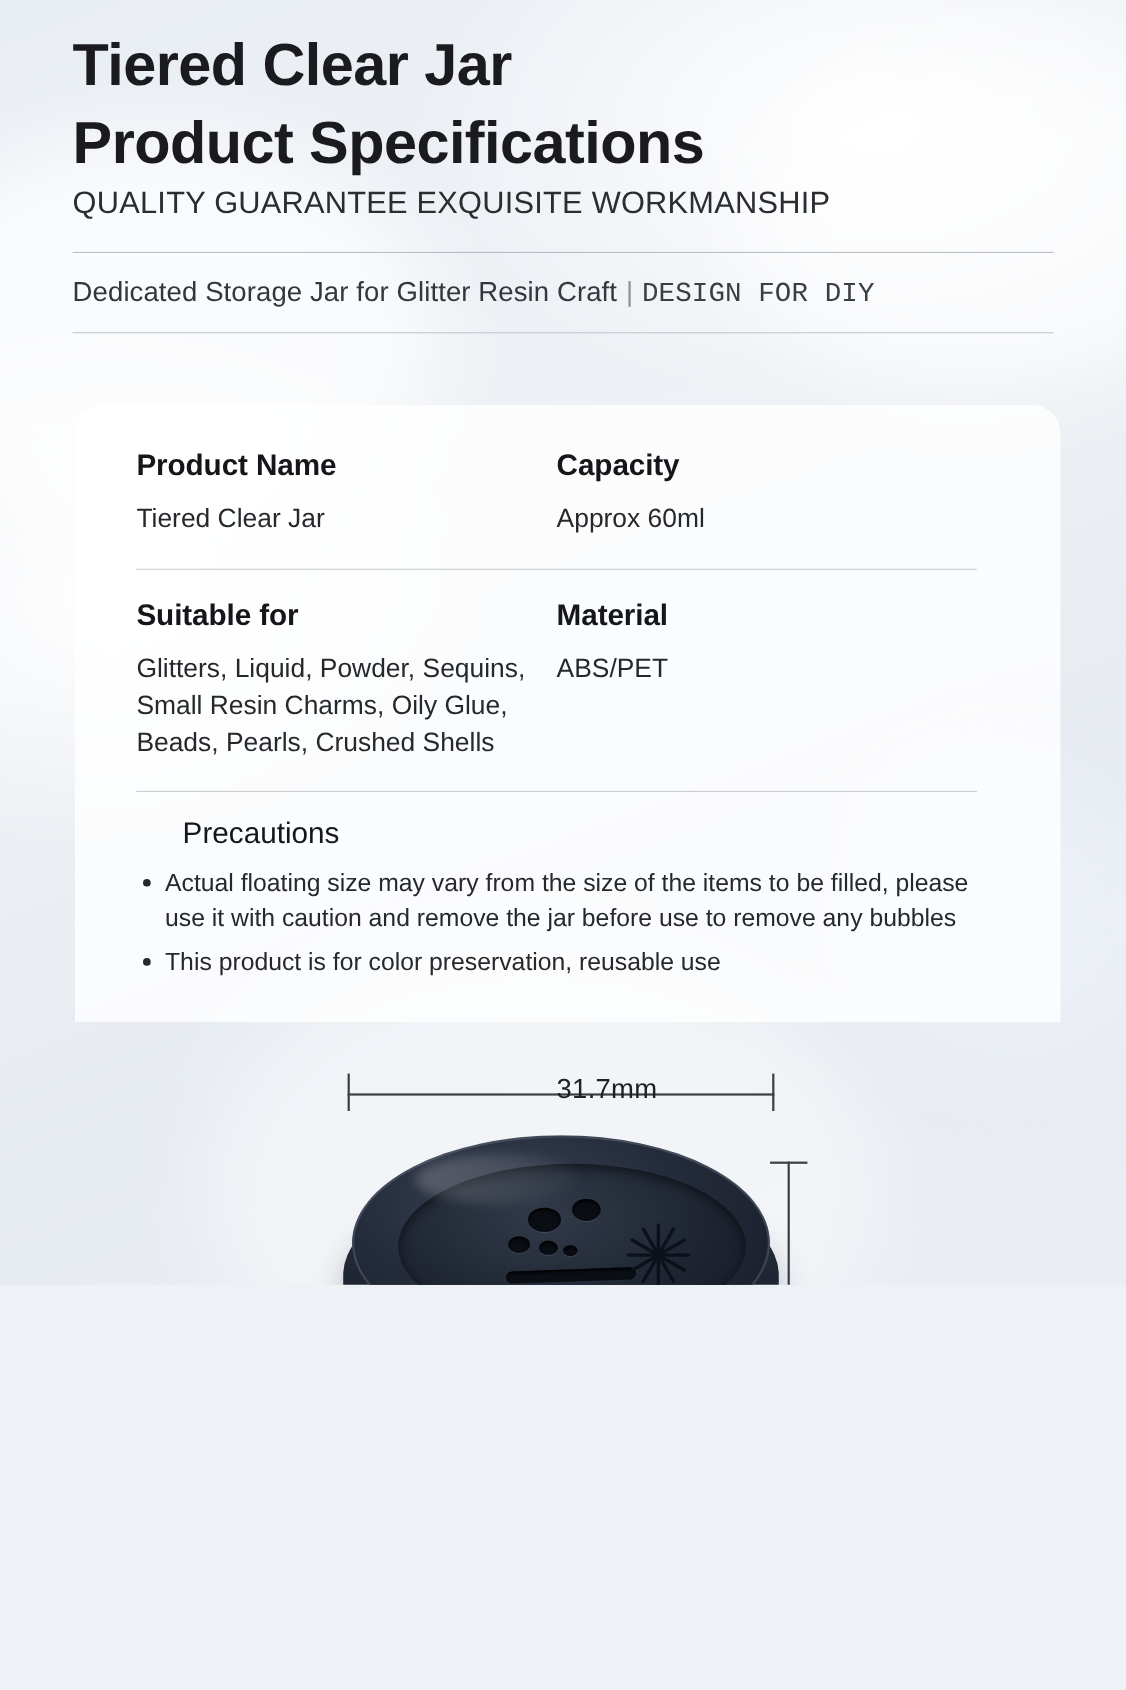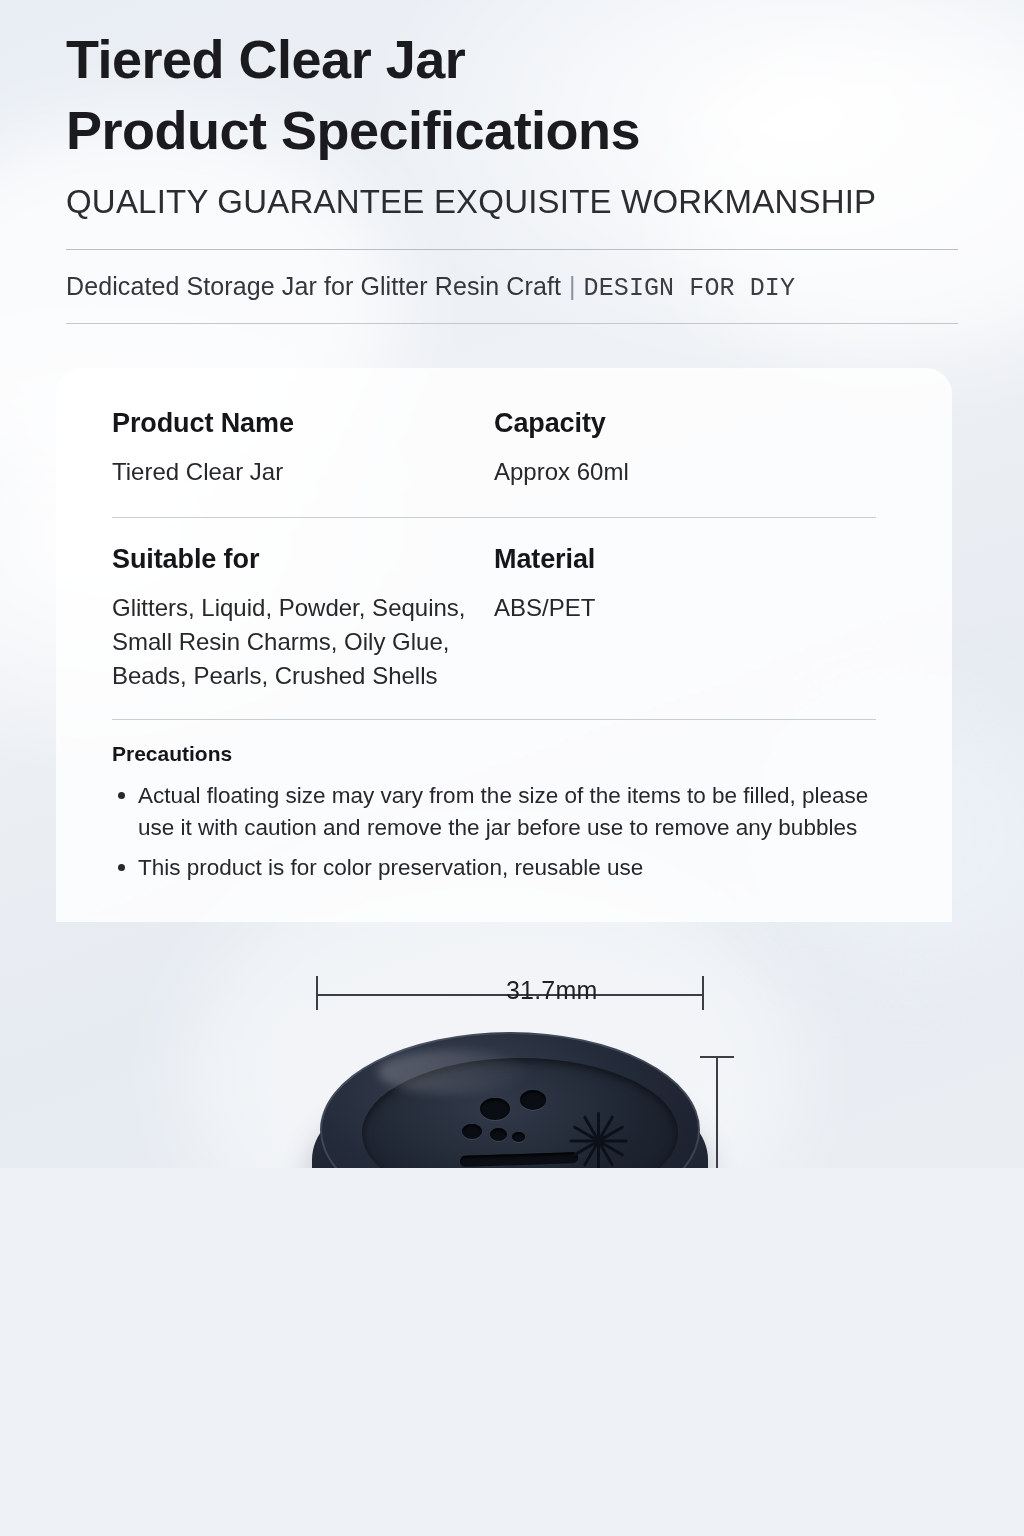--- a/index.html
+++ b/index.html
@@ -40,22 +40,22 @@
     right: 66px;
   }
   .title-line {
     font-size: 54px;
     font-weight: 700;
     letter-spacing: -0.5px;
     color: #1b1b1f;
     line-height: 1.32;
   }
   .subtitle {
-    margin-top: 16px;
-    font-size: 33px;
+    margin-top: 2px;
+    font-size: 28px;
     color: #2b2d31;
     letter-spacing: 0.2px;
     font-weight: 400;
   }
   .hr {
     height: 1px;
     background: #b9bec6;
     margin-top: 28px;
   }
   .tagline {
@@ -68,21 +68,21 @@
   .tagline .alt { color: #3a3d42; font-family: Liberation Mono, monospace; }
   .hr2 {
     height: 1px;
     background: #c3c8cf;
     margin-top: 20px;
   }
 
   
   .card {
     position: absolute;
-    left: 56px;
+    left: 68px;
     top: 368px;
     width: 896px;
     background: rgba(255,255,255,0.80);
     border-radius: 26px 26px 0 0;
     padding: 40px 76px 30px 56px;
     backdrop-filter: blur(2px);
   }
   .row { display: flex; }
   .col { width: 50%; padding-right: 24px; }
   .label {
@@ -98,23 +98,24 @@
     line-height: 1.42;
   }
   .divider {
     height: 1px;
     background: #c9ced5;
     margin: 28px 0 26px 0;
   }
   .divider.tight { margin: 26px 0 22px 0; }
 
   .precautions-label {
-    font-size: 21px;
-    font-weight: 700;
+    font-size: 27px;
+    font-weight: 400;
     color: #15161a;
+    margin-left: 42px;
   }
   ul.notes {
     margin-top: 14px;
     list-style: none;
   }
   ul.notes li {
     position: relative;
     padding-left: 26px;
     font-size: 22.5px;
     line-height: 1.42;

